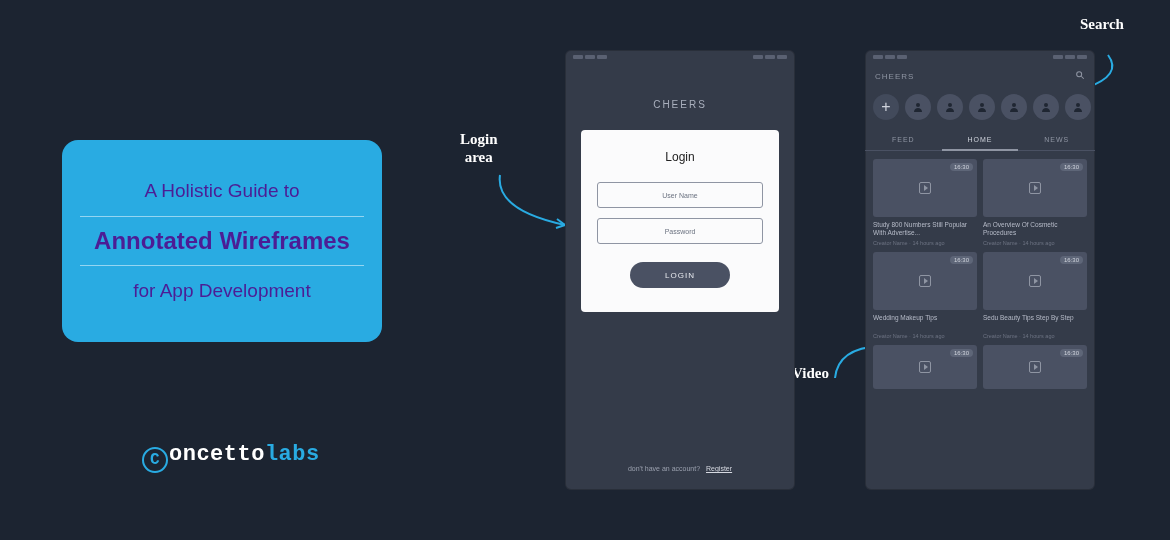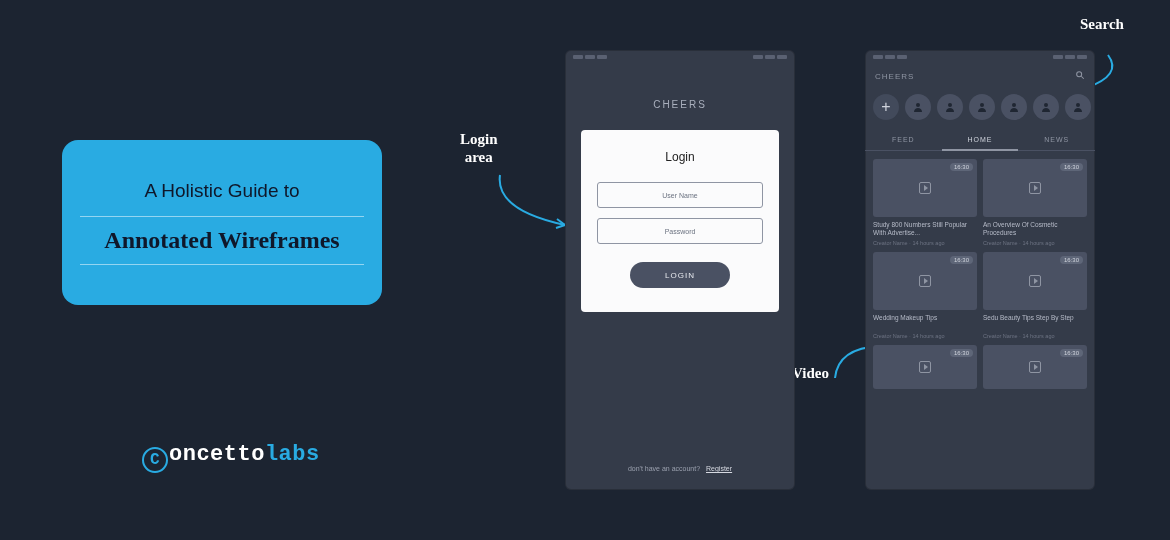--- a/index.html
+++ b/index.html
@@ -14,25 +14,25 @@
 
   
   .title-card {
     position: absolute;
     left: 62px;
     top: 140px;
     width: 320px;
     background: #29abe2;
     border-radius: 16px;
     padding: 40px 18px;
-    color: #0f172a;
+    color: #4c1d95;
     text-align: center;
   }
   .title-card .line1 { font-size: 19px; font-weight: 300; margin-bottom: 14px; }
-  .title-card .line2 { font-size: 24px; font-weight: 700; padding: 10px 0; border-top: 1px solid rgba(255,255,255,.5); border-bottom: 1px solid rgba(255,255,255,.5); font-family: Liberation Serif, serif; }
+  .title-card .line2 { font-size: 24px; font-weight: 700; padding: 10px 0; border-top: 1px solid rgba(255,255,255,.5); border-bottom: 1px solid rgba(255,255,255,.5); }
   .title-card .line3 { font-size: 19px; font-weight: 300; margin-top: 14px; }
 
   
   .logo {
     position: absolute;
     left: 142px;
     top: 442px;
     font-size: 22px;
     font-weight: 600;
     color: #fff;
@@ -254,20 +254,21 @@
 
   
   .arrow { position: absolute; pointer-events: none; }
 </style>
 </head>
 <body>
 
 <div class="title-card">
   <div class="line1">A Holistic Guide to</div>
   <div class="line2">Annotated Wireframes</div>
+  <div class="line3">for App Development</div>
 </div>
 
 <div class="logo">
   <span class="c-circle">C</span><span>oncetto</span><span class="labs">labs</span>
 </div>
 
 <div class="anno anno-login"><span style="white-space:pre-line">Login
 area</span></div>
 <div class="anno anno-search">Search</div>
 <div class="anno anno-video">Video</div>

